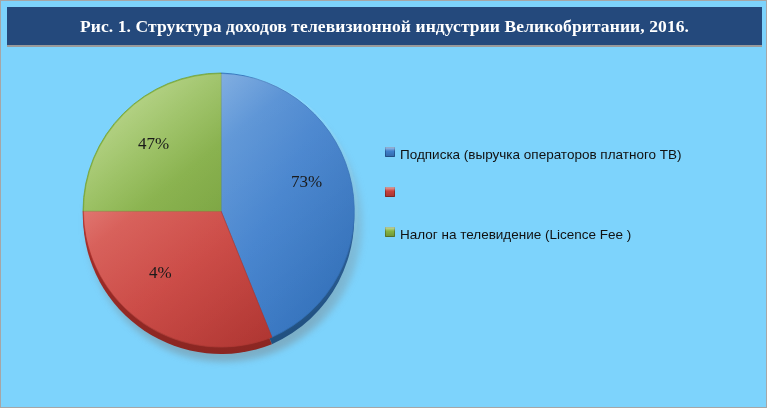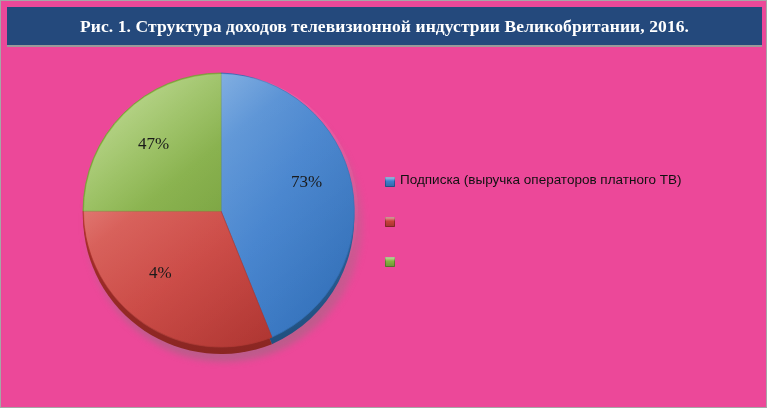--- a/index.html
+++ b/index.html
@@ -14,21 +14,21 @@
     overflow: hidden;
   }
 
   .figure-frame {
     position: absolute;
     left: 0;
     top: 0;
     width: 767px;
     height: 408px;
     border: 1px solid #a6a6a6;
-    background: #ec4899;
+    background: #7dd3fc;
     box-sizing: border-box;
   }
 
   .title-bar {
     position: absolute;
     left: 6px;
     top: 6px;
     width: 755px;
     height: 40px;
     background: #24497c;
@@ -95,21 +95,21 @@
 
   
   .legend {
     position: absolute;
     left: 378px;
     top: 98px;
     width: 370px;
   }
   .legend-row {
     display: flex;
-    align-items: flex-end;
+    align-items: flex-start;
     height: 40px;
   }
   .legend-swatch {
     width: 10px;
     height: 10px;
     margin-right: 5px;
     flex: 0 0 auto;
     border-radius: 1px;
     position: relative;
   }
@@ -210,18 +210,19 @@
         <span class="legend-swatch sw-blue"></span>
         <span class="legend-label">Подписка (выручка операторов платного ТВ)</span>
       </div>
 
       <div class="legend-row">
         <span class="legend-swatch sw-red"></span>
       </div>
 
       <div class="legend-row">
         <span class="legend-swatch sw-green"></span>
+        <span class="legend-label">Налог на телевидение  (Licence Fee )</span>
       </div>
 
     </div>
 
   </div>
 </div>
 
 </body></html>

